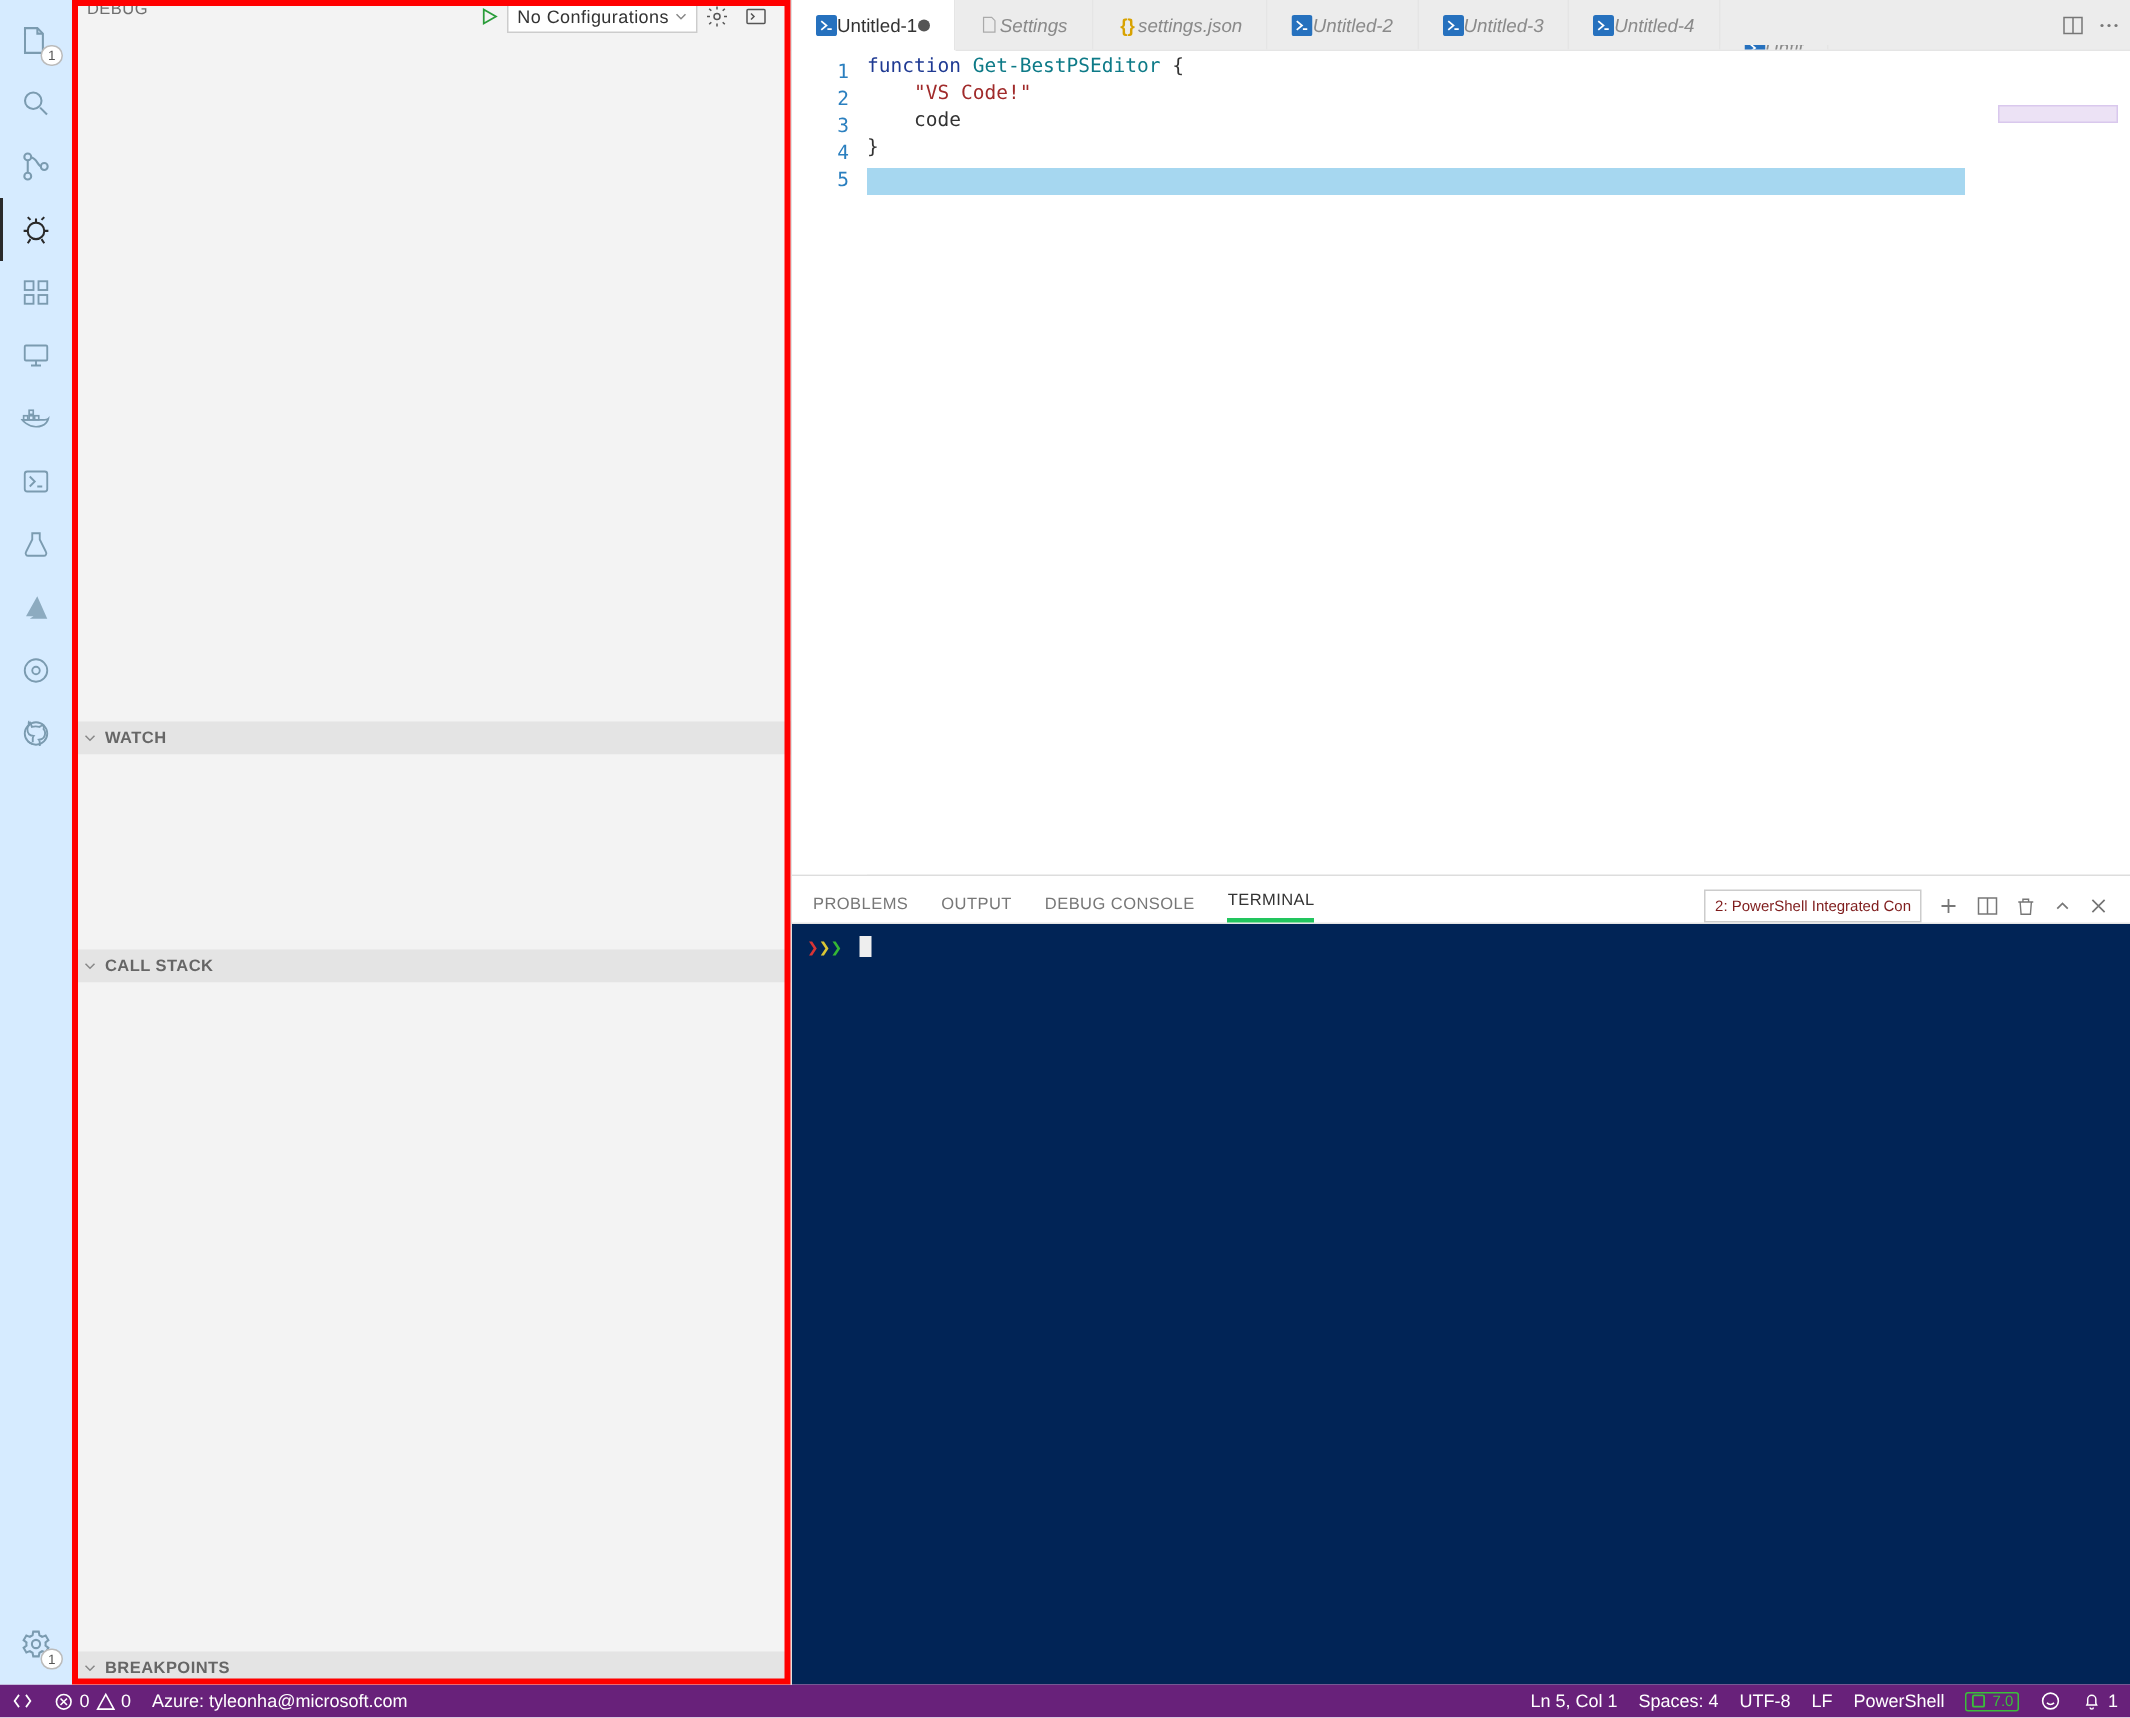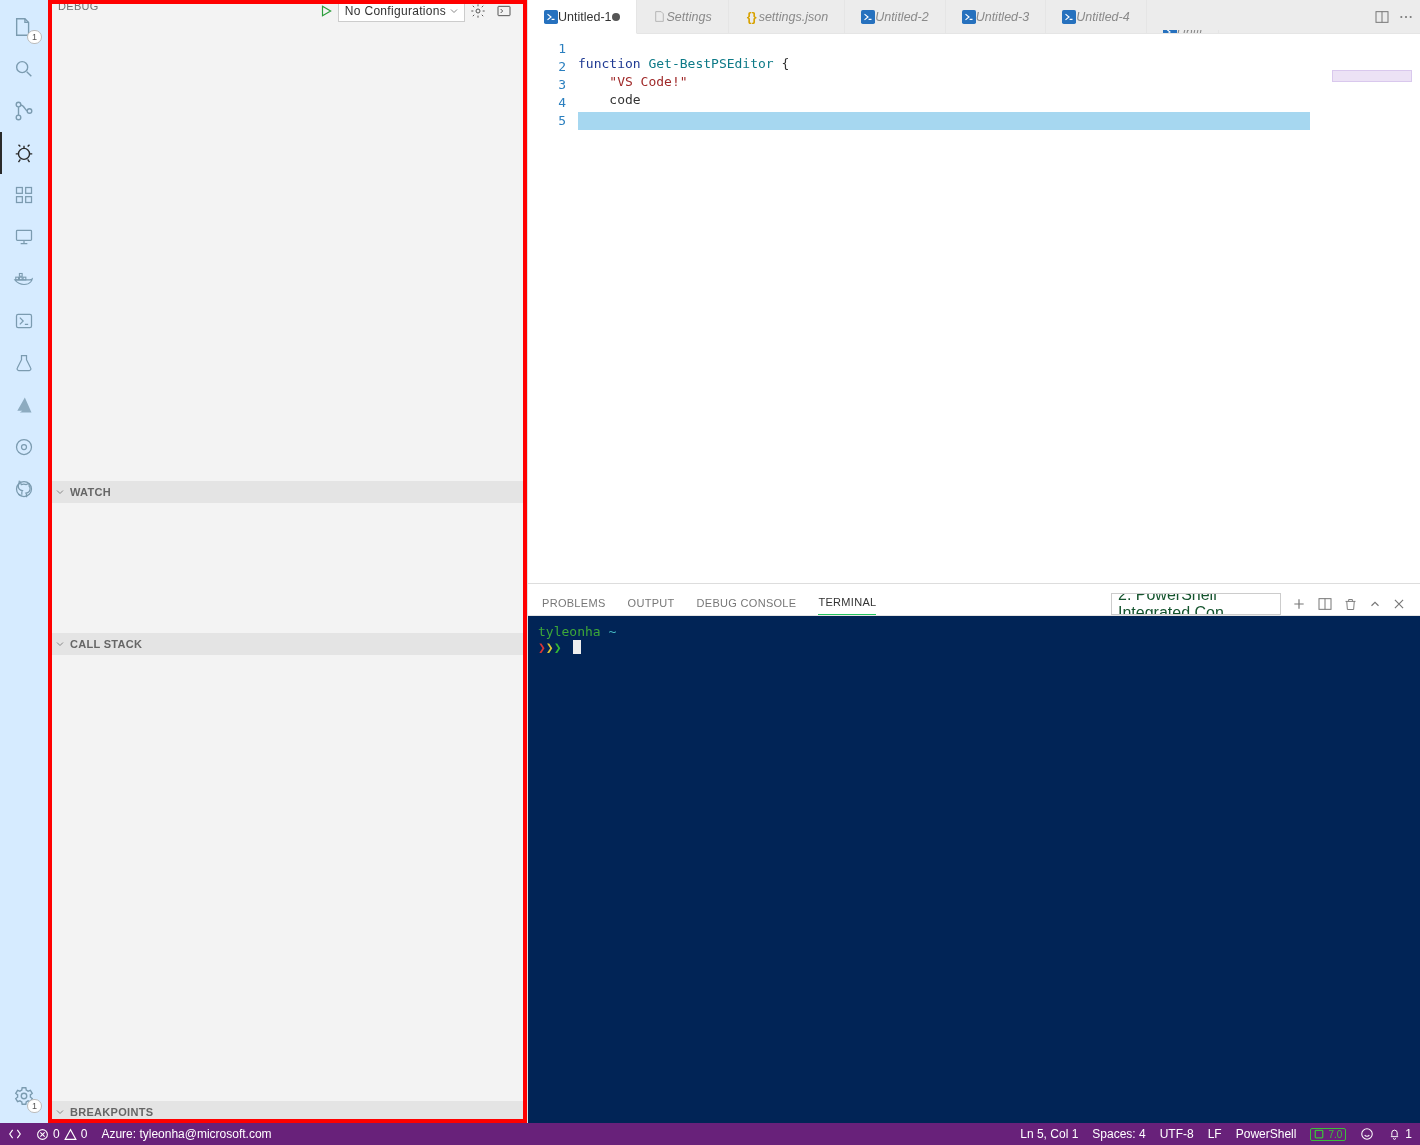--- a/index.html
+++ b/index.html
@@ -191,21 +191,21 @@
     text-align: right;
     padding: 6px 12px 0 0;
     color: #2a7fbf;
     line-height: 18px;
     user-select: none;
     background: #fff;
   }
   .gutter div { height: 18px; }
   .code {
     flex: 1;
-    padding: 21px 0 0 0;
+    padding: 2px 0 0 0;
     line-height: 18px;
     position: relative;
   }
   .code .line { height: 18px; white-space: pre; }
   .code .sel-line {
     position: absolute;
     left: 0;
     height: 18px;
     background: #a6d7f0;
     right: 110px;
@@ -242,37 +242,37 @@
     color: #777;
     border-bottom: 1px solid #e5e5e5;
   }
   .panel-tabs .pt {
     cursor: pointer;
     padding: 6px 0;
     letter-spacing: 0.3px;
   }
   .panel-tabs .pt.active {
     color: #333;
-    border-bottom: 1px solid #22c55e;
+    border-bottom: 3px solid #22c55e;
     margin-top: 38px;
   }
   .panel-tabs .panel-actions {
     margin-left: auto;
     display: flex;
     align-items: center;
     gap: 10px;
     color: #777;
   }
   .term-select {
     border: 1px solid #ccc;
     background: #fff;
-    font-size: 16px;
+    font-size: 10px;
     height: 22px;
     padding: 0 6px;
-    color: #14532d;
+    color: #7f1d1d;
     display: flex;
     align-items: center;
     cursor: pointer;
     max-width: 170px;
     overflow: hidden;
   }
   .panel-actions .pa-btn { cursor: pointer; }
   .terminal {
     flex: 1;
     background: #012456;
@@ -603,25 +603,20 @@
               </svg>
           </span>
           <span class="pa-btn">
             <svg width="14" height="14" viewBox="0 0 24 24" fill="none" stroke="currentColor" stroke-width="2">
                 <path d="M5 5l14 14M19 5L5 19"></path>
               </svg>
           </span>
         </div>
       </div>
       <div class="terminal">
-        <div>
-          <span class="prompt-user">tyleonha</span>
-          <span> </span>
-          <span class="prompt-tilde">~</span>
-        </div>
         <div>
           <span class="chev1">❯</span><span class="chev2">❯</span><span class="chev3">❯</span>
           <span class="cursor"></span>
         </div>
       </div>
     </div>
   </div>
 </div>
 
 <div class="status-bar">

